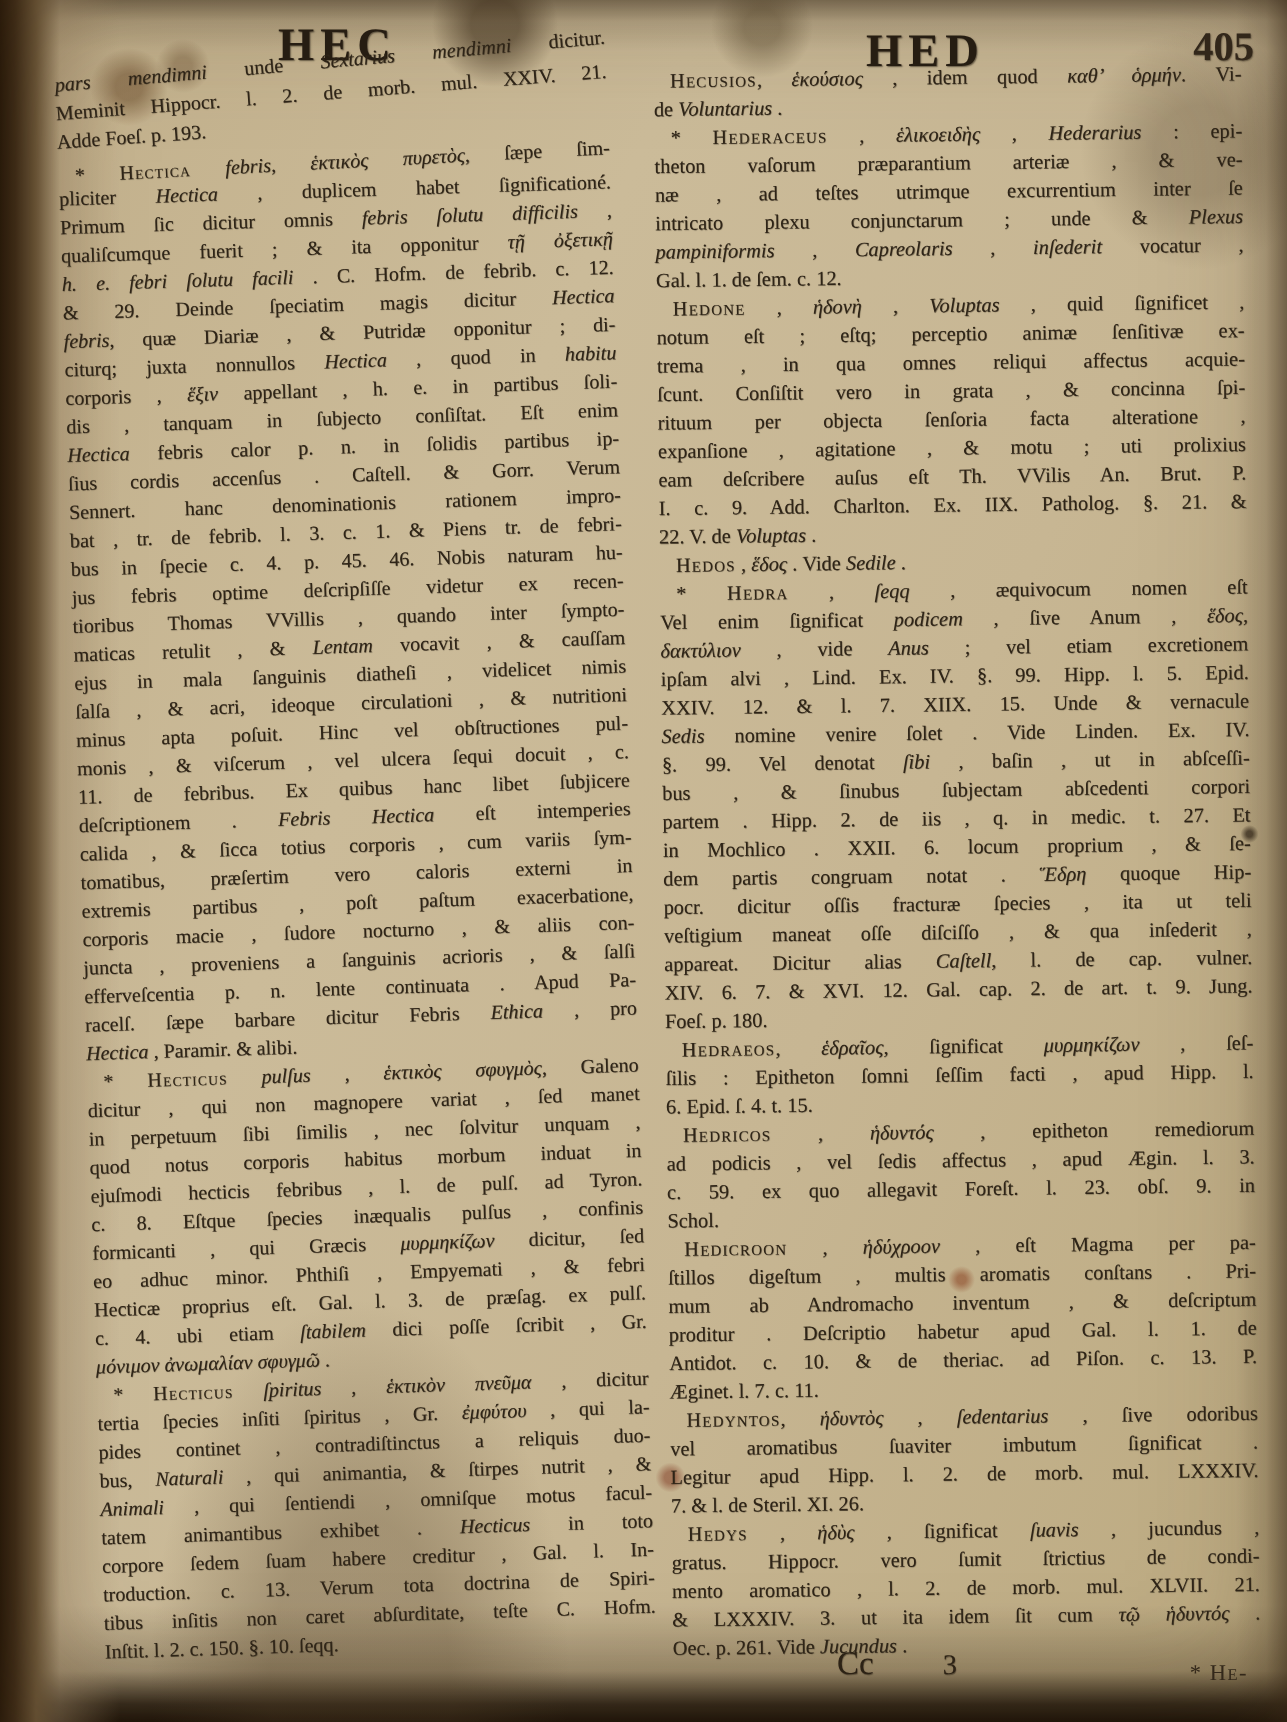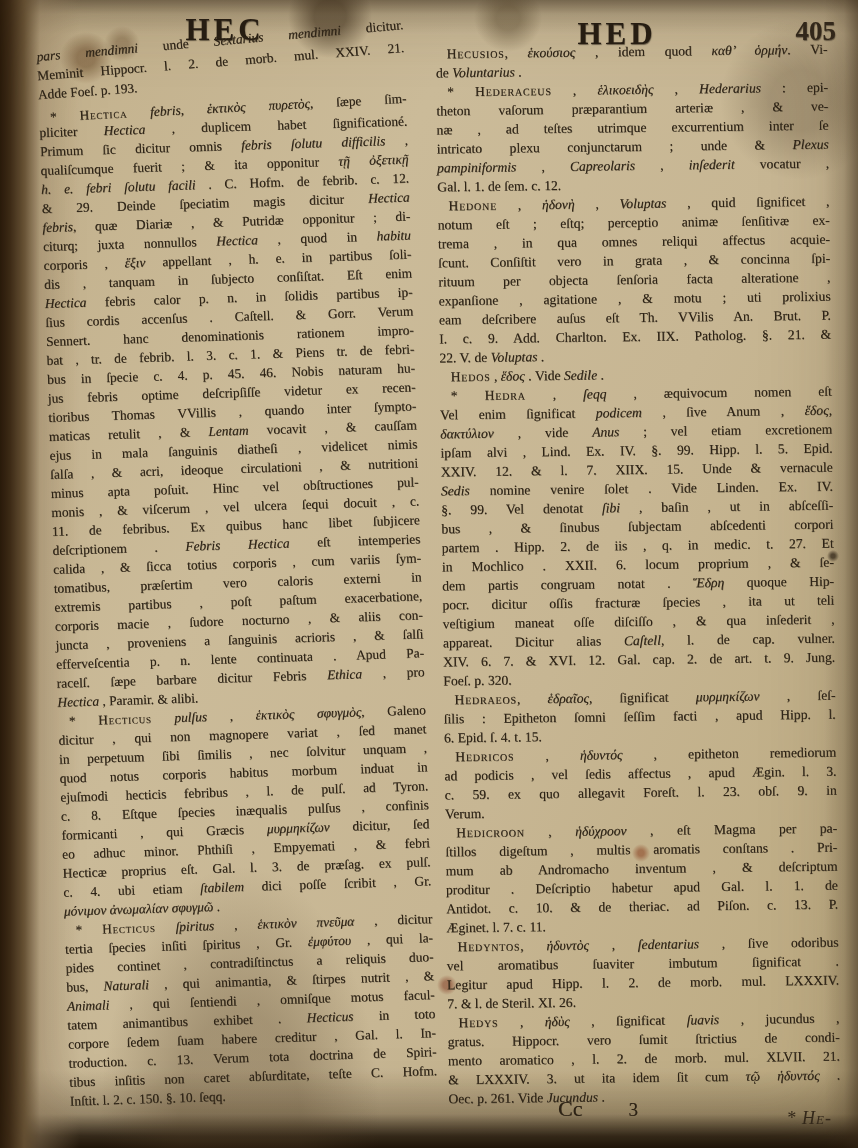--- a/index.html
+++ b/index.html
@@ -58,22 +58,22 @@
   .col-left .line:nth-child(4){transform:rotate(-1.2deg);}
   .i{font-style:italic;}
   .g{font-style:italic;}
   .sc{font-variant:small-caps;letter-spacing:0.8px;}
   .signature{
     position:absolute;left:558px;top:1096px;font-size:22px;color:#2c2215;
     text-shadow:0.4px 0.4px 0.6px rgba(40,30,18,.5);
   }
   .signature .sig-num{margin-left:46px;font-size:19px;}
   .catchword{
-    position:absolute;right:26px;top:1108px;font-size:18px;color:#33281a;
-    font-variant:small-caps;letter-spacing:1px;font-style:italic;
+    position:absolute;right:26px;top:1108px;font-size:15px;color:#33281a;
+    font-variant:small-caps;letter-spacing:1px;
   }
 </style>
 </head>
 <body>
 
 <div class="scan">
   <div class="page">
     <div class="running-head">
       <div class="head-title head-left">HEC</div>
       <div class="head-title head-right">HED</div>
@@ -165,28 +165,28 @@
         <div class="line"><span class="i">Sedis</span><span> nomine venire ſolet . Vide Linden. Ex. IV.</span></div>
         <div class="line"><span>§. 99. Vel denotat </span><span class="i">ſibi</span><span> , baſin , ut in abſceſſi-</span></div>
         <div class="line"><span>bus , &amp; ſinubus ſubjectam abſcedenti corpori</span></div>
         <div class="line"><span>partem . Hipp. 2. de iis , q. in medic. t. 27. Et</span></div>
         <div class="line"><span>in Mochlico . XXII. 6. locum proprium , &amp; ſe-</span></div>
         <div class="line"><span>dem partis congruam notat . </span><span class="g">Ἕδρη</span><span> quoque Hip-</span></div>
         <div class="line"><span>pocr. dicitur oſſis fracturæ ſpecies , ita ut teli</span></div>
         <div class="line"><span>veſtigium maneat oſſe diſciſſo , &amp; qua inſederit ,</span></div>
         <div class="line"><span>appareat. Dicitur alias </span><span class="g">Caſtell</span><span>, l. de cap. vulner.</span></div>
         <div class="line"><span>XIV. 6. 7. &amp; XVI. 12. Gal. cap. 2. de art. t. 9. Jung.</span></div>
-        <div class="line end"><span>Foeſ. p. 320.</span></div>
+        <div class="line end"><span>Foeſ. p. 180.</span></div>
         <div class="line indent"><span class="sc">Hedraeos</span><span>, </span><span class="g">ἑδραῖος</span><span>, ſignificat </span><span class="i">μυρμηκίζων</span><span> , ſeſ-</span></div>
         <div class="line"><span>ſilis : Epitheton ſomni ſeſſim facti , apud Hipp. l.</span></div>
         <div class="line end"><span>6. Epid. ſ. 4. t. 15.</span></div>
         <div class="line indent"><span class="sc">Hedricos</span><span> , </span><span class="g">ἡδυντός</span><span> , epitheton remediorum</span></div>
         <div class="line"><span>ad podicis , vel ſedis affectus , apud Ægin. l. 3.</span></div>
         <div class="line"><span>c. 59. ex quo allegavit Foreſt. l. 23. obſ. 9. in</span></div>
-        <div class="line end"><span>Verum.</span></div>
+        <div class="line end"><span>Schol.</span></div>
         <div class="line indent"><span class="sc">Hedicroon</span><span> , </span><span class="g">ἡδύχροον</span><span> , eſt Magma per pa-</span></div>
         <div class="line"><span>ſtillos digeſtum , multis aromatis conſtans . Pri-</span></div>
         <div class="line"><span>mum ab Andromacho inventum , &amp; deſcriptum</span></div>
         <div class="line"><span>proditur . Deſcriptio habetur apud Gal. l. 1. de</span></div>
         <div class="line"><span>Antidot. c. 10. &amp; de theriac. ad Piſon. c. 13. P.</span></div>
         <div class="line end"><span>Æginet. l. 7. c. 11.</span></div>
         <div class="line indent"><span class="sc">Hedyntos</span><span>, </span><span class="g">ἡδυντὸς</span><span> , </span><span class="i">ſedentarius</span><span> , ſive odoribus</span></div>
         <div class="line"><span>vel aromatibus ſuaviter imbutum ſignificat .</span></div>
         <div class="line"><span>Legitur apud Hipp. l. 2. de morb. mul. LXXXIV.</span></div>
         <div class="line end"><span>7. &amp; l. de Steril. XI. 26.</span></div>

